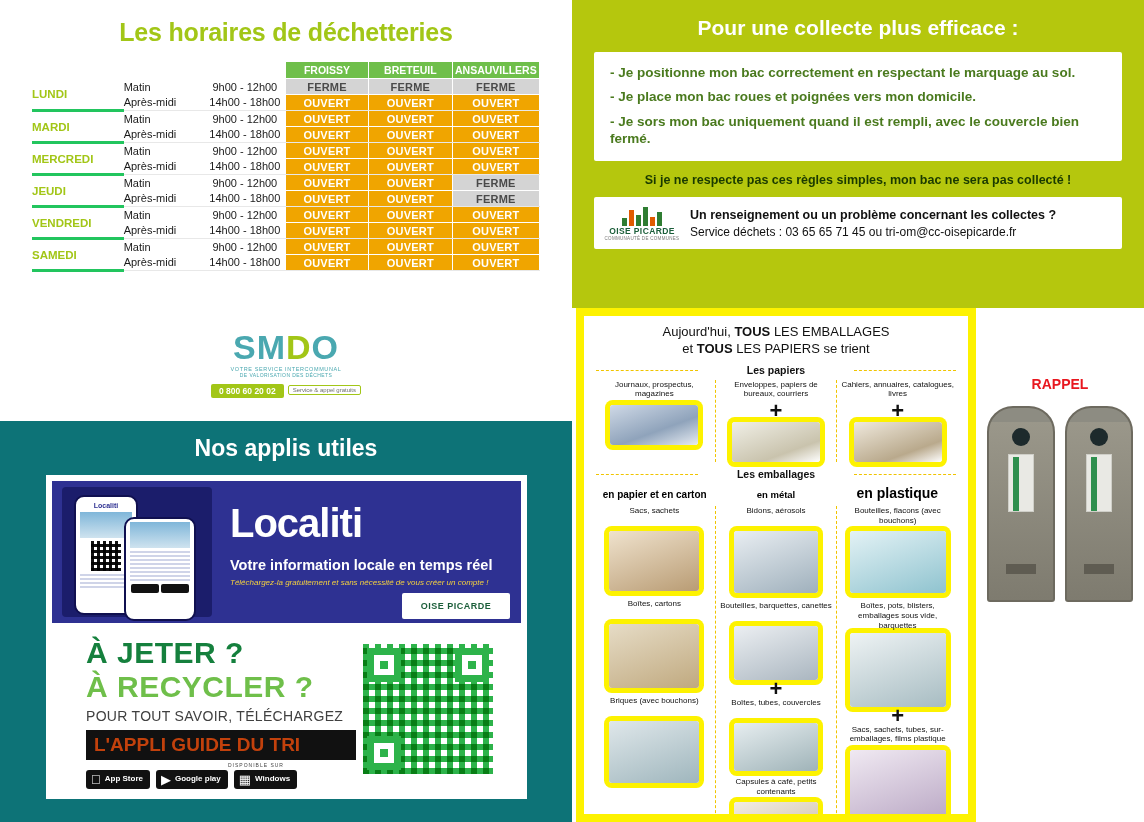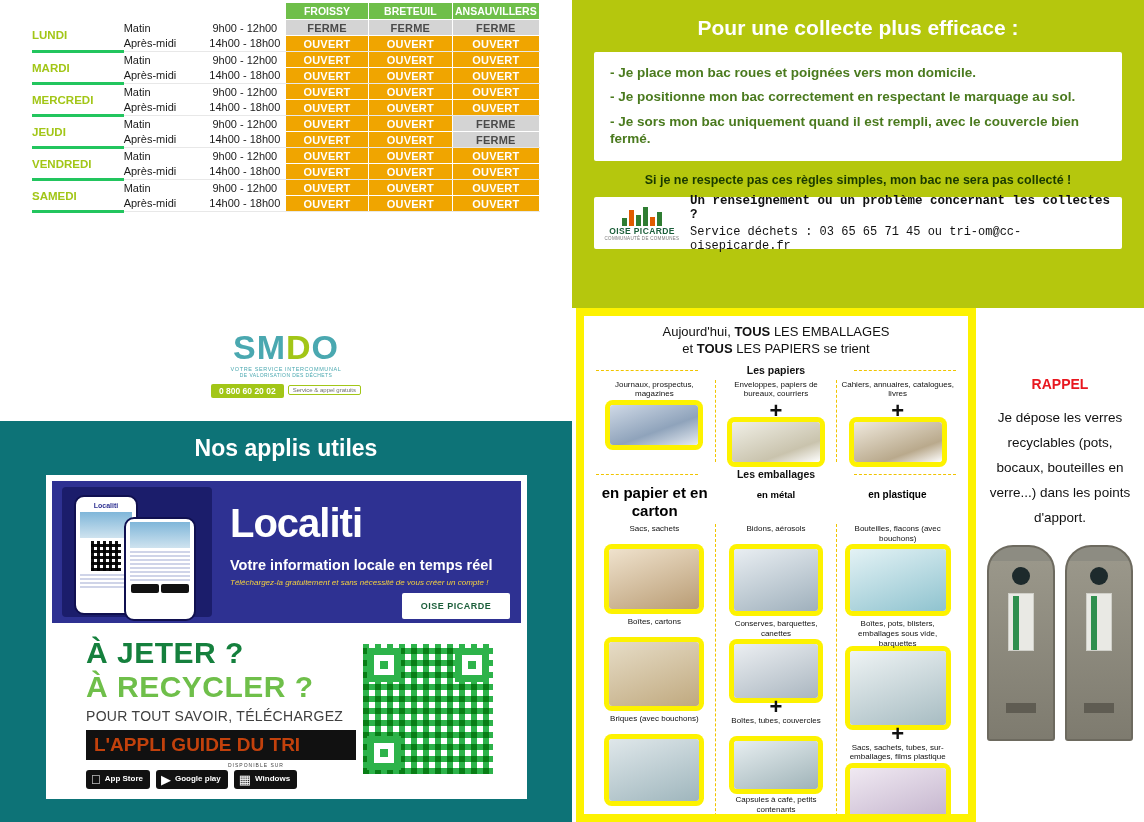--- a/index.html
+++ b/index.html
@@ -132,21 +132,21 @@
   .white-box { margin:0 22px; background:#fff; border-radius:2px; padding:12px 16px 14px 16px; }
   .white-box p { margin:0 0 7px 0; color:#4a7a1e; font-size:13.5px; font-weight:bold; line-height:1.28; }
   .white-box p:last-child { margin-bottom:0; }
   .rule { margin:12px 22px 0 22px; text-align:center; color:#1a3a00; font-size:12.5px; font-weight:bold; }
   .contact { margin:10px 22px 0 22px; background:#fff; border-radius:2px; height:52px; display:flex; align-items:center; }
   .contact .logo { width:96px; text-align:center; }
   .contact .logo .bars { height:20px; display:flex; align-items:flex-end; justify-content:center; gap:2px; }
   .contact .logo .bars b { display:block; width:5px; background:#2f7d32; }
   .contact .logo .op { font-size:8.5px; font-weight:bold; color:#1b5e3a; letter-spacing:0.4px; }
   .contact .logo .op2 { font-size:4.5px; color:#777; letter-spacing:0.3px; }
-  .contact .txt { flex:1; padding-right:10px;font-family:Liberation Mono, monospace; }
+  .contact .txt { flex:1; padding-right:10px; }
   .contact .txt .t1 { font-size:12.5px; font-weight:bold; color:#111; }
   .contact .txt .t2 { font-size:12px; color:#111; margin-top:3px; }
 
   
   .tri { position:absolute; left:4px; top:308px; width:400px; height:514px; background:#fdf200; padding:8px; }
   .tri-inner { background:#fff; width:100%; height:100%; padding:8px 10px; overflow:hidden; position:relative; }
   .tri-title { text-align:center; font-size:13px; line-height:1.3; color:#111; }
   .tri-title b { font-weight:bold; }
   .band { text-align:center; font-size:10.5px; font-weight:bold; color:#111; margin-top:6px; position:relative; }
   .band:before, .band:after {
@@ -194,20 +194,21 @@
   .borne .strip { position:absolute; left:50%; transform:translateX(-50%); bottom:26px; width:30px; height:10px; background:#5f5c52; }
 </style>
 </head>
 <body>
 
 <div class="page">
 
   <div class="col-left">
 
     <section class="horaires">
+      <h1>Les horaires de déchetteries</h1>
 
       <table class="sched">
         <thead>
           <tr>
             <th class="blank"></th>
             <th class="blank"></th>
             <th class="blank"></th>
             <th>FROISSY</th>
             <th>BRETEUIL</th>
             <th>ANSAUVILLERS</th>
@@ -403,22 +404,22 @@
 
       </div>
     </section>
   </div>
 
   <div class="col-right">
 
     <section class="efficace">
       <h2>Pour une collecte plus efficace :</h2>
       <div class="white-box">
+        <p>- Je positionne mon bac correctement en respectant le marquage au sol.</p>
         <p>- Je place mon bac roues et poignées vers mon domicile.</p>
-        <p>- Je positionne mon bac correctement en respectant le marquage au sol.</p>
         <p>- Je sors mon bac uniquement quand il est rempli, avec le couvercle bien fermé.</p>
       </div>
       <div class="rule">Si je ne respecte pas ces règles simples, mon bac ne sera pas collecté !</div>
 
       <div class="contact">
         <div class="logo">
           <div class="bars">
             <b style="height:8px;"></b>
               <b style="height:16px;background:#e05a00;"></b>
               <b style="height:11px;"></b>
@@ -458,40 +459,40 @@
           <div class="c3">
             <div class="cap">Cahiers, annuaires, catalogues, livres</div>
             <div class="plus">+</div>
             <div class="photo ph-books glow"></div>
           </div>
         </div>
 
         <div class="band">Les emballages</div>
 
         <div class="cols3">
-          <div class="c3" style="border:none;"><b style="font-size:15px;">en papier et en carton</b></div>
+          <div class="c3" style="border:none;"><b style="font-size:10px;">en papier et en carton</b></div>
           <div class="c3" style="border:none;"><b style="font-size:9.5px;">en métal</b></div>
-          <div class="c3" style="border:none;"><b style="font-size:10px;">en plastique</b></div>
+          <div class="c3" style="border:none;"><b style="font-size:14px;">en plastique</b></div>
         </div>
 
         <div class="cols3">
 
           <div class="c3">
             <div class="cap">Sacs, sachets</div>
             <div class="photo ph-sacs glow"></div>
             <div class="cap" style="margin-top:8px;">Boîtes, cartons</div>
             <div class="photo ph-boites glow"></div>
             <div class="cap" style="margin-top:8px;">Briques (avec bouchons)</div>
             <div class="photo ph-brique glow"></div>
           </div>
 
           <div class="c3">
             <div class="cap">Bidons, aérosols</div>
             <div class="photo ph-bidon glow"></div>
-            <div class="cap" style="margin-top:8px;">Conserves, barquettes, canettes</div>
+            <div class="cap" style="margin-top:8px;">Bouteilles, barquettes, canettes</div>
             <div class="photo ph-cons glow"></div>
             <div class="plus">+</div>
             <div class="cap">Boîtes, tubes, couvercles</div>
             <div class="photo ph-tubes glow"></div>
             <div class="cap" style="margin-top:6px;">Capsules à café, petits contenants</div>
             <div class="photo ph-caps glow"></div>
           </div>
 
           <div class="c3">
             <div class="cap">Bouteilles, flacons (avec bouchons)</div>
@@ -501,21 +502,20 @@
             <div class="plus">+</div>
             <div class="cap">Sacs, sachets, tubes, sur-emballages, films plastique</div>
             <div class="photo ph-sacsp glow"></div>
           </div>
         </div>
       </div>
     </section>
 
     <section class="rappel">
       <div class="t">RAPPEL</div>
-      <div class="b">Je dépose les verres recyclables (pots, bocaux, bouteilles en verre...) dans les points d'apport.</div>
       <div class="bornes">
         <div class="borne l">
           <div class="hole"></div>
           <div class="plate">
               <div class="green"></div>
             </div>
           <div class="strip"></div>
         </div>
         <div class="borne r">
           <div class="hole"></div>

